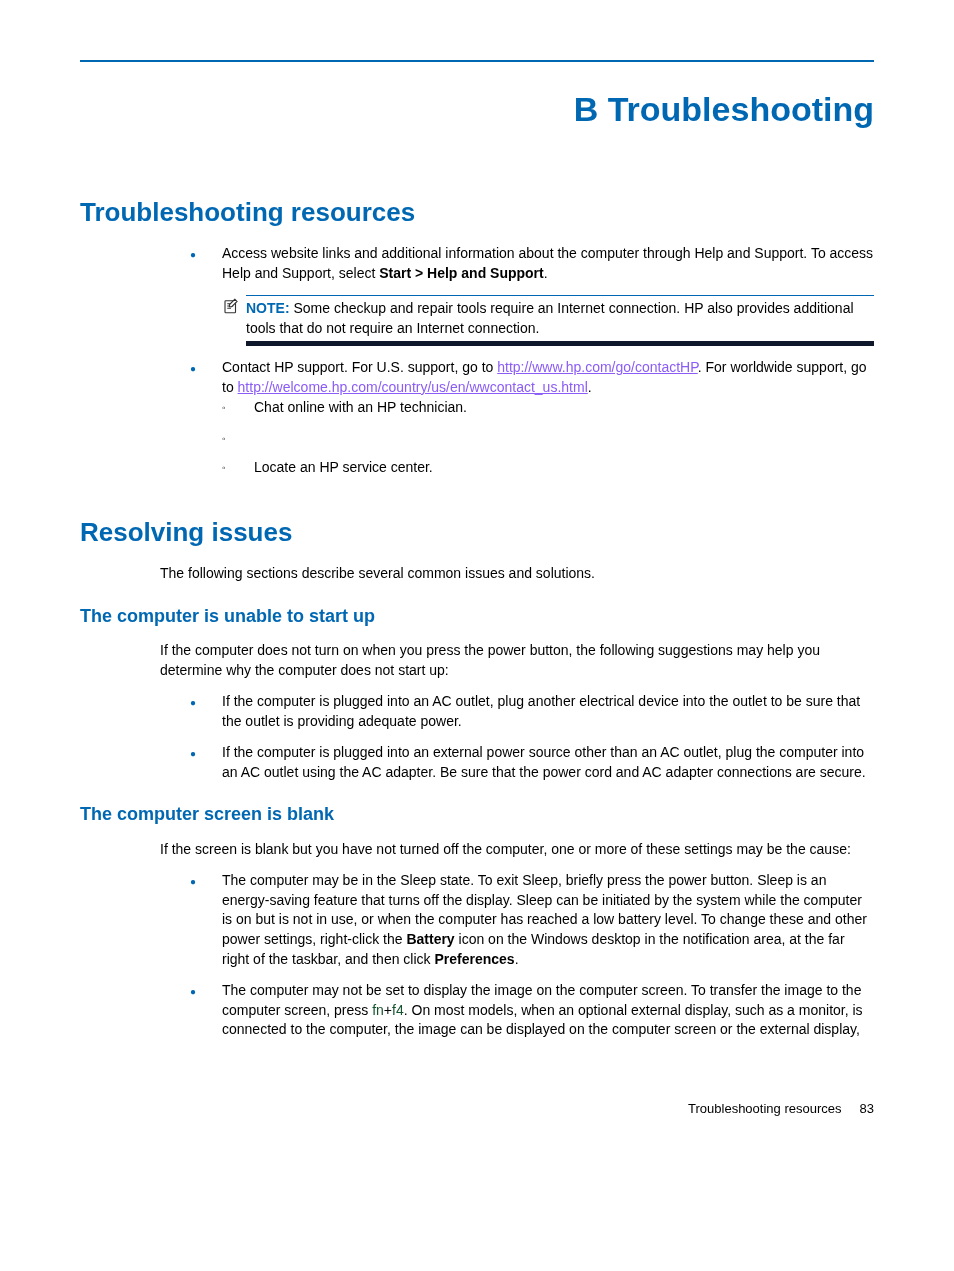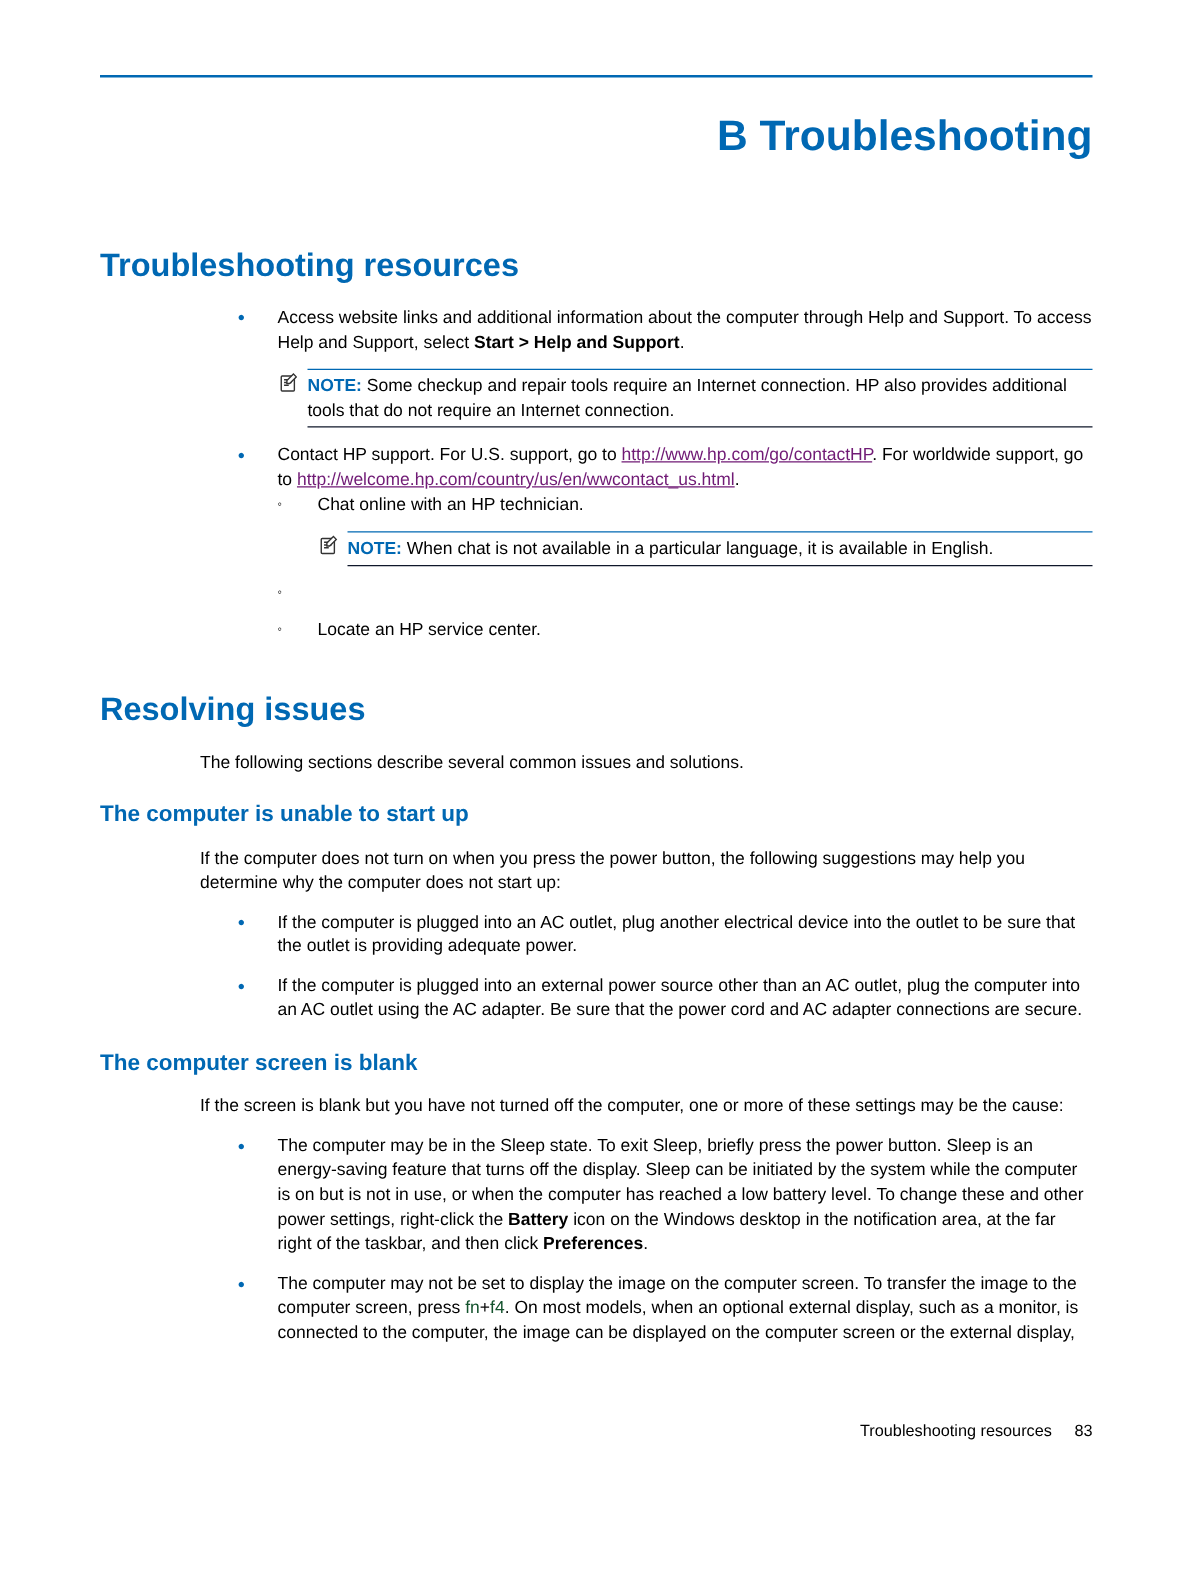--- a/index.html
+++ b/index.html
@@ -89,33 +89,33 @@
       margin-left: 70px;
     }
     .note-icon {
       width: 20px;
       flex-shrink: 0;
       padding-top: 2px;
     }
     .note-body {
       flex: 1;
       border-top: 1px solid #0068b3;
-      border-bottom: 1px solid #0f172a;
+      border-bottom: 5px solid #0f172a;
       padding: 3px 0;
       margin-left: 4px;
     }
     .note-label {
       color: #0068b3;
       font-weight: bold;
     }
     .bold {
       font-weight: bold;
     }
     .link {
-      color: #701a75;
+      color: #8b5cf6;
       text-decoration: underline;
     }
     .keycap {
       color: #14532d;
     }
     .footer {
       position: relative;
       margin-top: 60px;
       text-align: right;
       font-size: 13px;
@@ -162,33 +162,20 @@
   <div class="bullet-item">
     <div class="bullet-dot">●</div>
     <div class="bullet-text">
       <span>Contact HP support. For U.S. support, go to </span><a class="link">http://www.hp.com/go/contactHP</a><span>. For worldwide support, go to </span><a class="link">http://welcome.hp.com/country/us/en/wwcontact_us.html</a><span>.</span>
 
       <div class="sub-bullet" style="margin-left:0">
         <div class="sub-bullet-dot">◦</div>
         <div>Chat online with an HP technician.</div>
       </div>
 
-      <div class="note-block sub" style="margin-left:32px">
-        <div class="note-icon">
-          <svg viewBox="0 0 24 24" fill="none" stroke="#333" stroke-width="1.5">
-            <rect x="4" y="5" width="14" height="16" rx="1"></rect>
-            <path d="M7 9h8M7 12h8M7 15h5"></path>
-            <path d="M17 3l3 3-7 7-3 0 0-3z" fill="#fff"></path>
-          </svg>
-        </div>
-        <div class="note-body">
-          <span class="note-label">NOTE:</span>
-          <span>When chat is not available in a particular language, it is available in English.</span>
-        </div>
-      </div>
 
       <div class="sub-bullet" style="margin-left:0">
         <div class="sub-bullet-dot">◦</div>
       </div>
 
       <div class="sub-bullet" style="margin-left:0">
         <div class="sub-bullet-dot">◦</div>
         <div>Locate an HP service center.</div>
       </div>
     </div>

